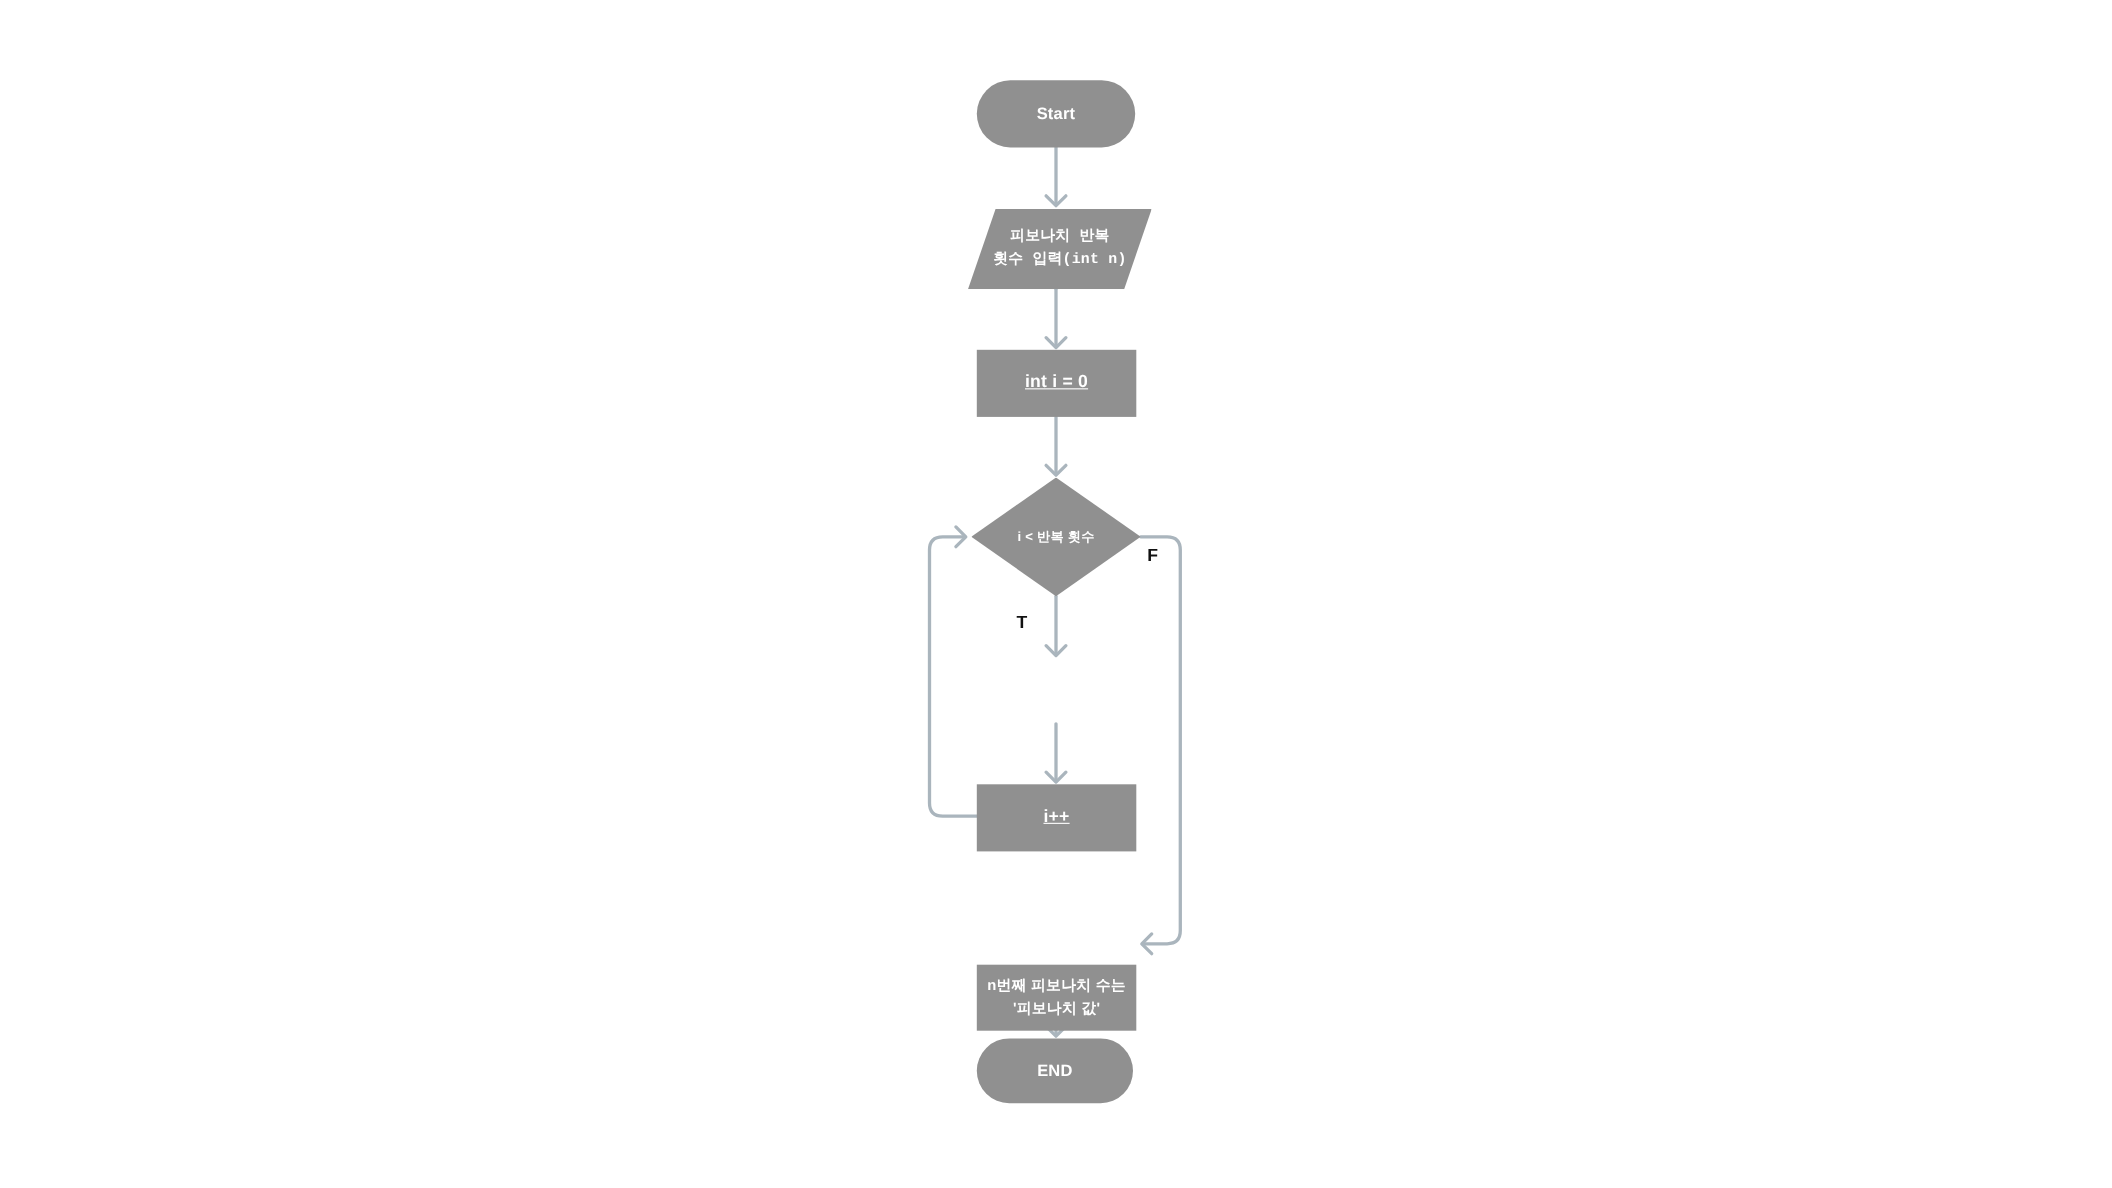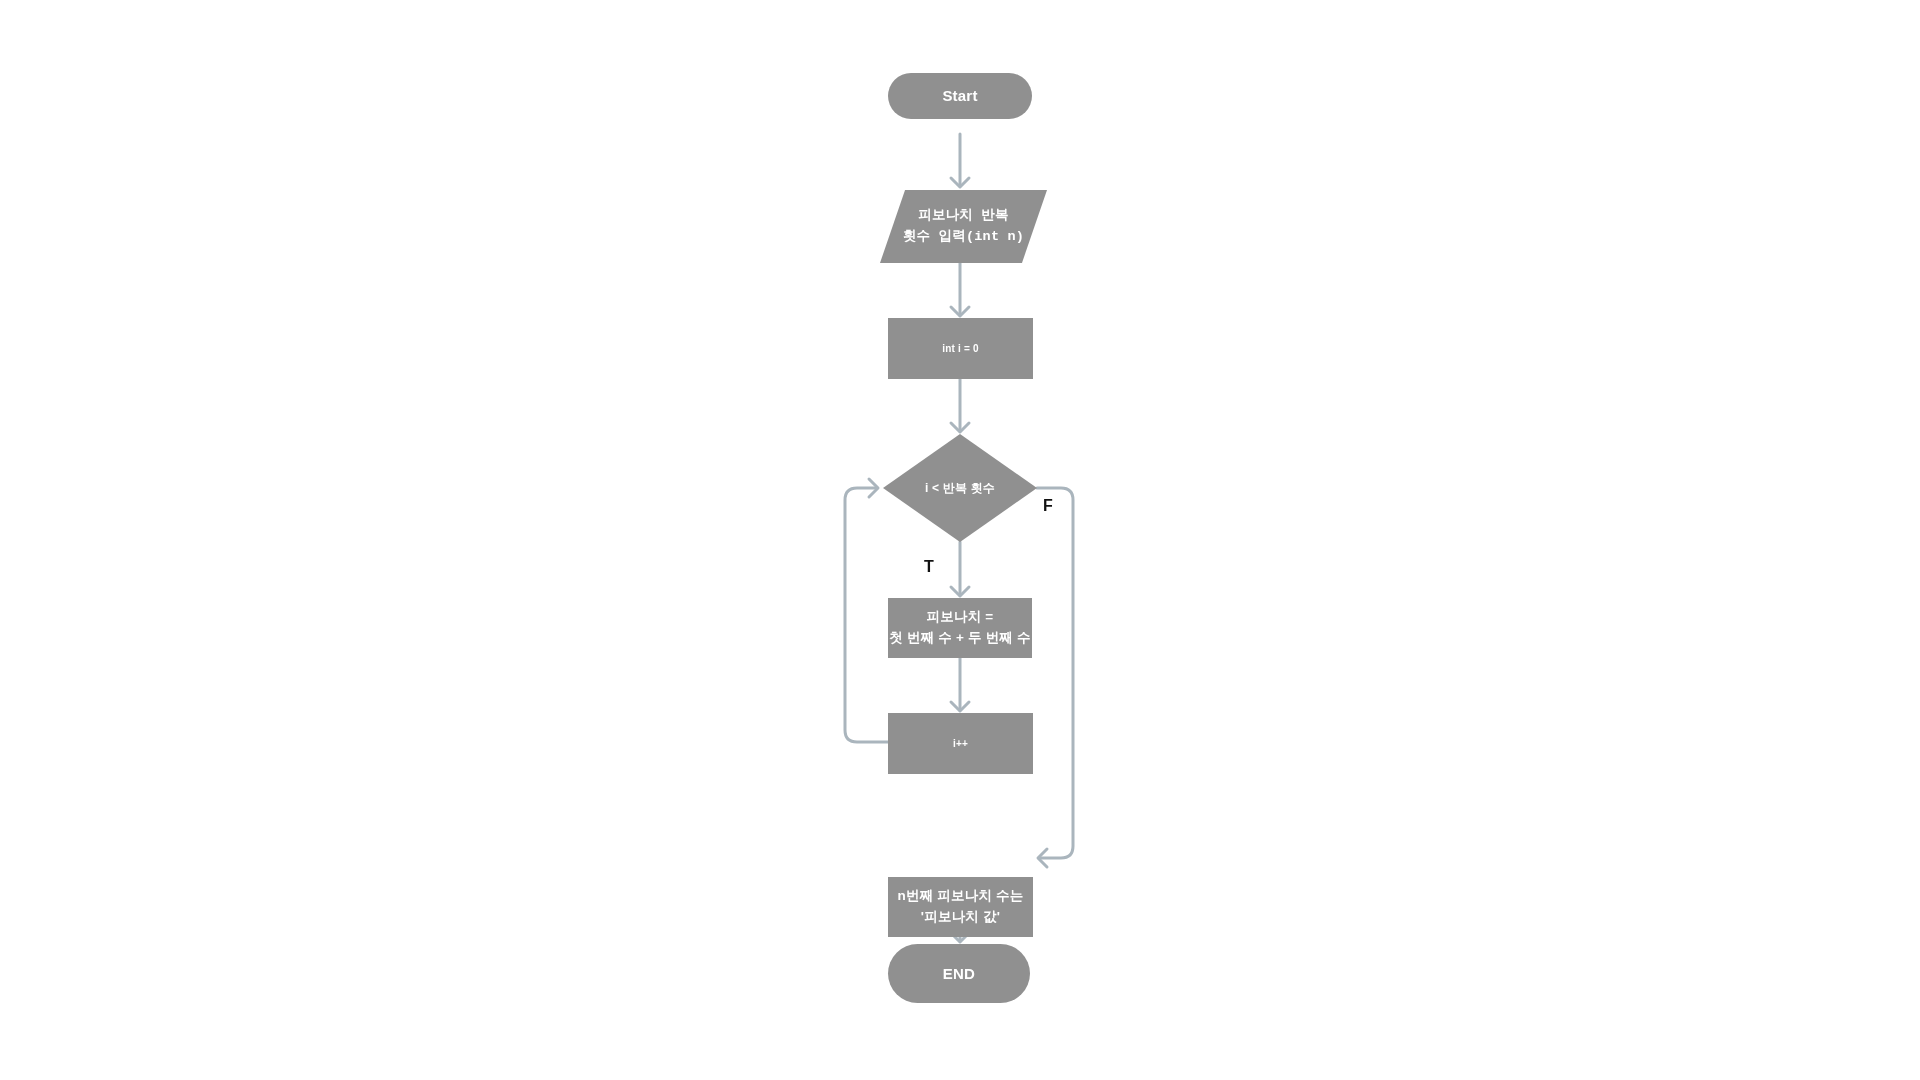--- a/index.html
+++ b/index.html
@@ -42,21 +42,21 @@
   }
   .stadium {
     background: #909090;
     border-radius: 999px;
     font-size: 15px;
   }
   .rect {
     background: #909090;
     font-size: 13.5px;
   }
-  .mono-label { font-size: 10px; }
+  .mono-label { font-size: 16px; text-decoration: underline; }
   .parallelogram {
     background: transparent;
     font-family: Liberation Mono, monospace;
   }
   .parallelogram .shape-bg {
     position: absolute;
     left: 0; top: 0; right: 0; bottom: 0;
     background: #909090;
     clip-path: polygon(15% 0, 100% 0, 85% 100%, 0% 100%);
   }
@@ -78,21 +78,21 @@
     z-index: 1;
     font-size: 12px;
   }
   .branch-label {
     position: absolute;
     color: #111111;
     font-weight: bold;
     font-size: 16px;
   }
   
-  .pos-start   { left: 888px; top: 73px;  width: 144px; height: 46px; }
+  .pos-start   { left: 888px; top: 73px;  width: 144px; height: 61px; }
   .pos-input   { left: 880px; top: 190px; width: 167px; height: 73px; font-size: 13.5px; }
   .pos-init    { left: 888px; top: 318px; width: 145px; height: 61px; }
   .pos-cond    { left: 883px; top: 434px; width: 154px; height: 108px; }
   .pos-sum     { left: 888px; top: 598px; width: 144px; height: 60px; }
   .pos-incr    { left: 888px; top: 713px; width: 145px; height: 61px; }
   .pos-output  { left: 888px; top: 829px; width: 145px; height: 60px; margin-top: 48px; }
   .pos-end     { left: 888px; top: 944px; width: 142px; height: 59px; }
   .pos-tlabel  { left: 924px; top: 558px; }
   .pos-flabel  { left: 1043px; top: 497px; }
 </style>
@@ -140,24 +140,20 @@
 
   <div class="node rect mono-label pos-init">
     <span class="node-label">int i = 0</span>
   </div>
 
   <div class="node diamond pos-cond">
     <span class="shape-bg"></span>
     <span class="node-label">i &lt; 반복 횟수</span>
   </div>
 
-  <div class="node rect pos-sum">
-    <span class="node-label">피보나치 =
-첫 번째 수 + 두 번째 수</span>
-  </div>
 
   <div class="node rect mono-label pos-incr">
     <span class="node-label">i++</span>
   </div>
 
   <div class="node rect pos-output">
     <span class="node-label">n번째 피보나치 수는
 '피보나치 값'</span>
   </div>
 

